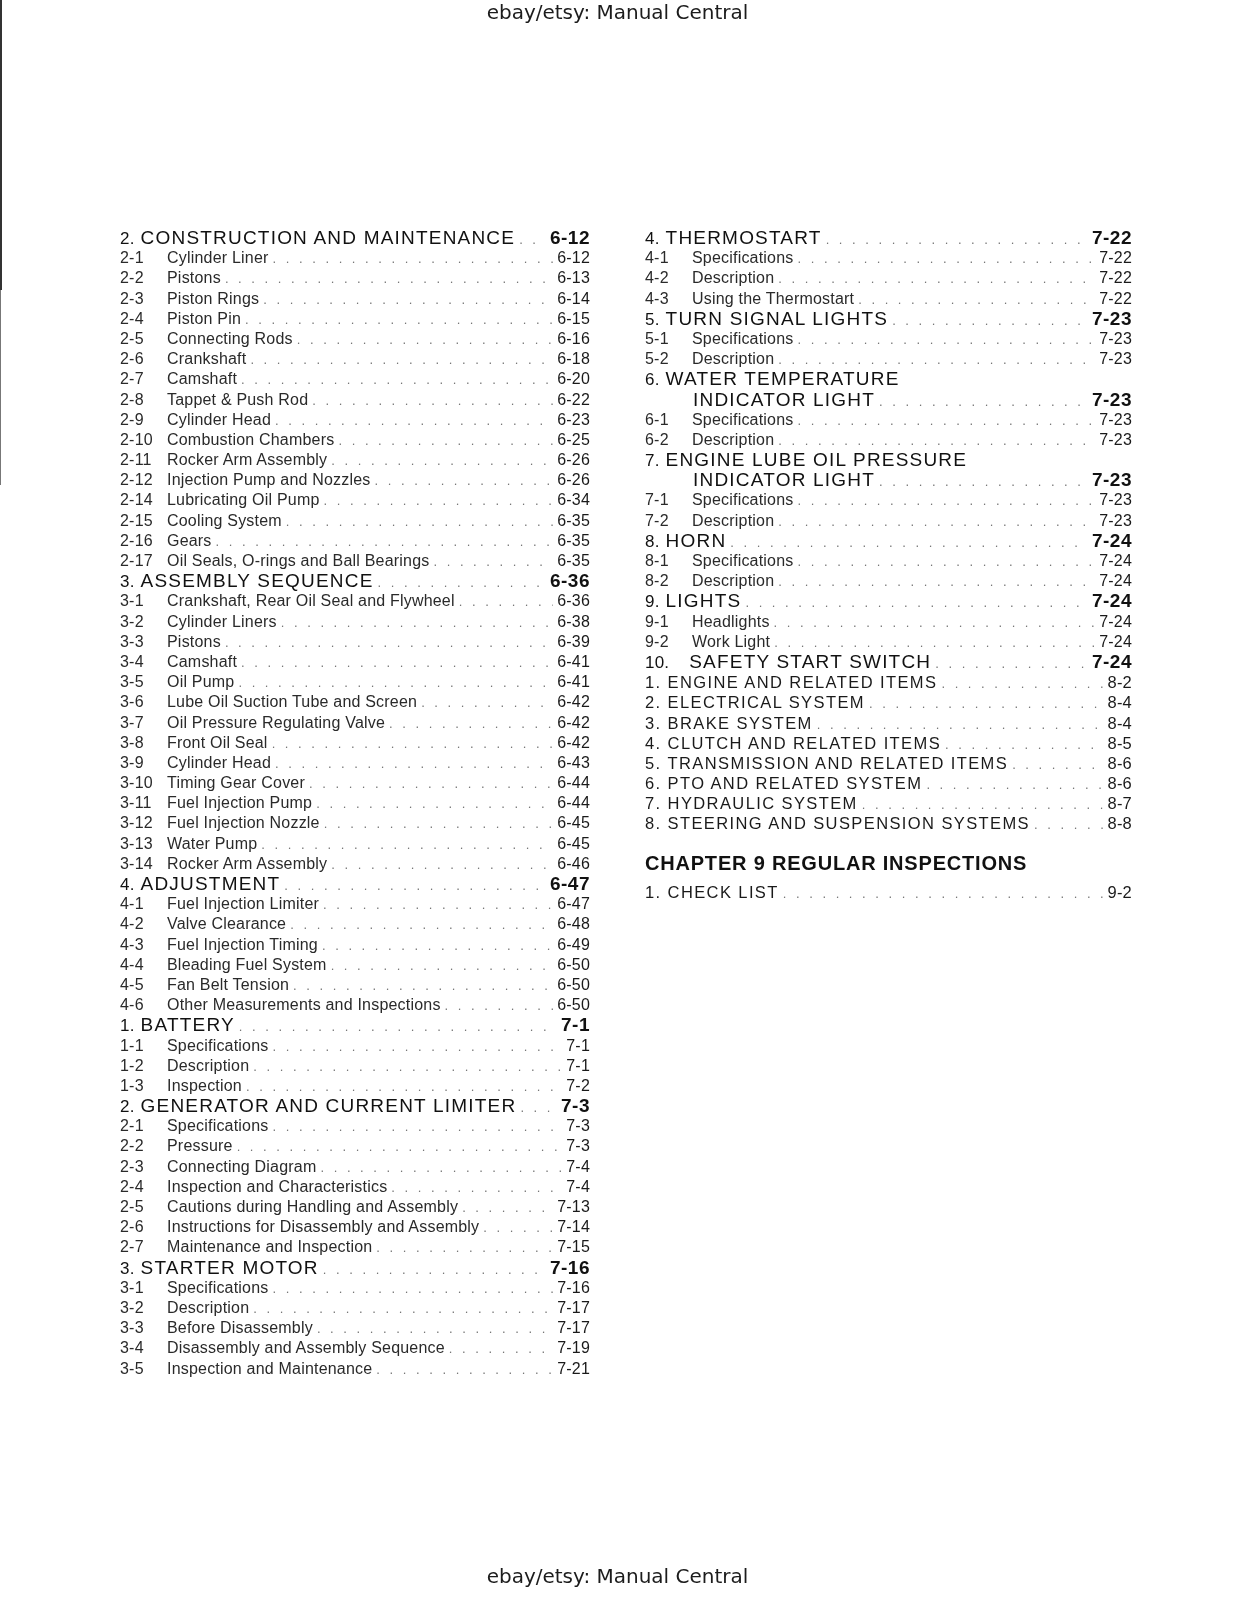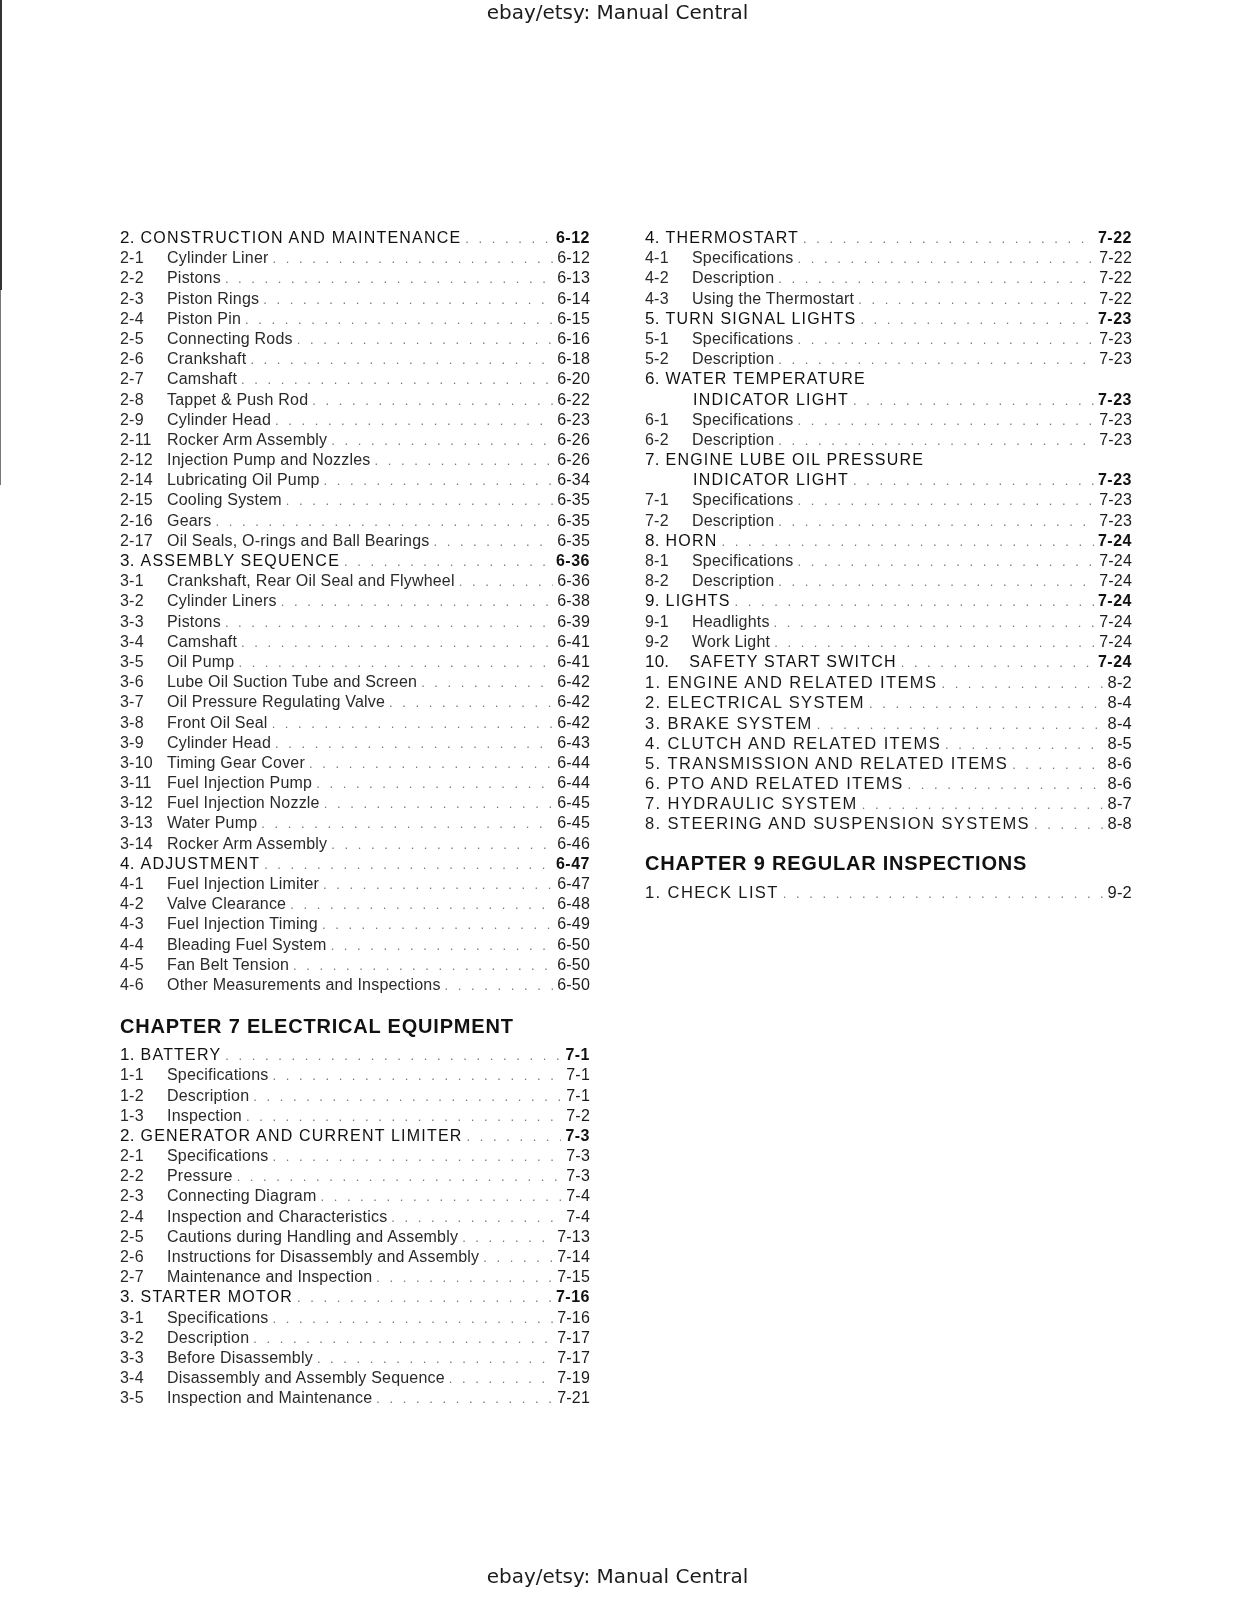--- a/index.html
+++ b/index.html
@@ -12,21 +12,21 @@
   .col { position:absolute; }
   .col.left { left:120px; top:228px; width:470px; }
   .col.right { left:645px; top:228px; width:487px; }
   .row { display:flex; align-items:baseline; height:20.2px; line-height:20.2px; font-size:16px; letter-spacing:0.2px; white-space:nowrap; }
   .row .num { flex:0 0 47px; color:#2a2a2a; }
   .row .title { flex:0 0 auto; color:#2a2a2a; }
   .row .dots { flex:1 1 auto; overflow:hidden; color:#777; margin:0 4px; letter-spacing:3px; font-size:13px; }
   .row .dots::before { content:". . . . . . . . . . . . . . . . . . . . . . . . . . . . . . . . . . . . . . . . . . . . . . . . . . . . . . . . . . . . . ."; }
   .row .page { flex:0 0 auto; color:#1a1a1a; text-align:right; }
   .row.major { font-weight:normal; }
-  .row.major .title, .row.major .page { color:#111; font-size:16px; letter-spacing:1.2px; }
+  .row.major .title, .row.major .page { color:#111; font-size:19px; letter-spacing:1.2px; }
   .row.major .num { flex:0 0 auto; color:#111; font-size:17px; margin-right:6px; }
   .row.major .page { font-weight:bold; letter-spacing:0.5px; }
   .row.cont .title { padding-left:48px; }
   .chapter { font-weight:bold; font-size:20px; letter-spacing:0.8px; height:30px; line-height:30px; margin-top:12px; margin-bottom:4px; color:#111; white-space:nowrap; }
   .row.tshoot .title, .row.tshoot .num { font-size:16.5px; letter-spacing:1.4px; color:#1a1a1a; }
   .row.tshoot .num { flex:0 0 auto; margin-right:6px; }
   .row.tshoot .page { font-size:16.5px; }
 </style>
 </head>
 <body>
@@ -92,20 +92,26 @@
       <span class="dots"></span>
       <span class="page">6-22</span>
     </div>
   <div class="row">
       <span class="num">2-9</span>
       <span class="title">Cylinder Head</span>
       <span class="dots"></span>
       <span class="page">6-23</span>
     </div>
   <div class="row">
+      <span class="num">2-10</span>
+      <span class="title">Combustion Chambers</span>
+      <span class="dots"></span>
+      <span class="page">6-25</span>
+    </div>
+  <div class="row">
       <span class="num">2-11</span>
       <span class="title">Rocker Arm Assembly</span>
       <span class="dots"></span>
       <span class="page">6-26</span>
     </div>
   <div class="row">
       <span class="num">2-12</span>
       <span class="title">Injection Pump and Nozzles</span>
       <span class="dots"></span>
       <span class="page">6-26</span>
@@ -262,21 +268,20 @@
       <span class="dots"></span>
       <span class="page">6-50</span>
     </div>
   <div class="row">
       <span class="num">4-6</span>
       <span class="title">Other Measurements and Inspections</span>
       <span class="dots"></span>
       <span class="page">6-50</span>
     </div>
 
-  <div class="chapter" style="margin-top:16px;">CHAPTER 7  ELECTRICAL  EQUIPMENT</div>
 
   <div class="row major">
       <span class="num">1.</span>
       <span class="title">BATTERY</span>
       <span class="dots"></span>
       <span class="page">7-1</span>
     </div>
   <div class="row">
       <span class="num">1-1</span>
       <span class="title">Specifications</span>
@@ -543,21 +548,21 @@
       <span class="page">8-5</span>
     </div>
   <div class="row tshoot">
       <span class="num">5.</span>
       <span class="title">TRANSMISSION AND RELATED ITEMS</span>
       <span class="dots"></span>
       <span class="page">8-6</span>
     </div>
   <div class="row tshoot">
       <span class="num">6.</span>
-      <span class="title">PTO AND RELATED ITEMS</span>
+      <span class="title">PTO AND RELATED SYSTEM</span>
       <span class="dots"></span>
       <span class="page">8-6</span>
     </div>
   <div class="row tshoot">
       <span class="num">7.</span>
       <span class="title">HYDRAULIC SYSTEM</span>
       <span class="dots"></span>
       <span class="page">8-7</span>
     </div>
   <div class="row tshoot">

